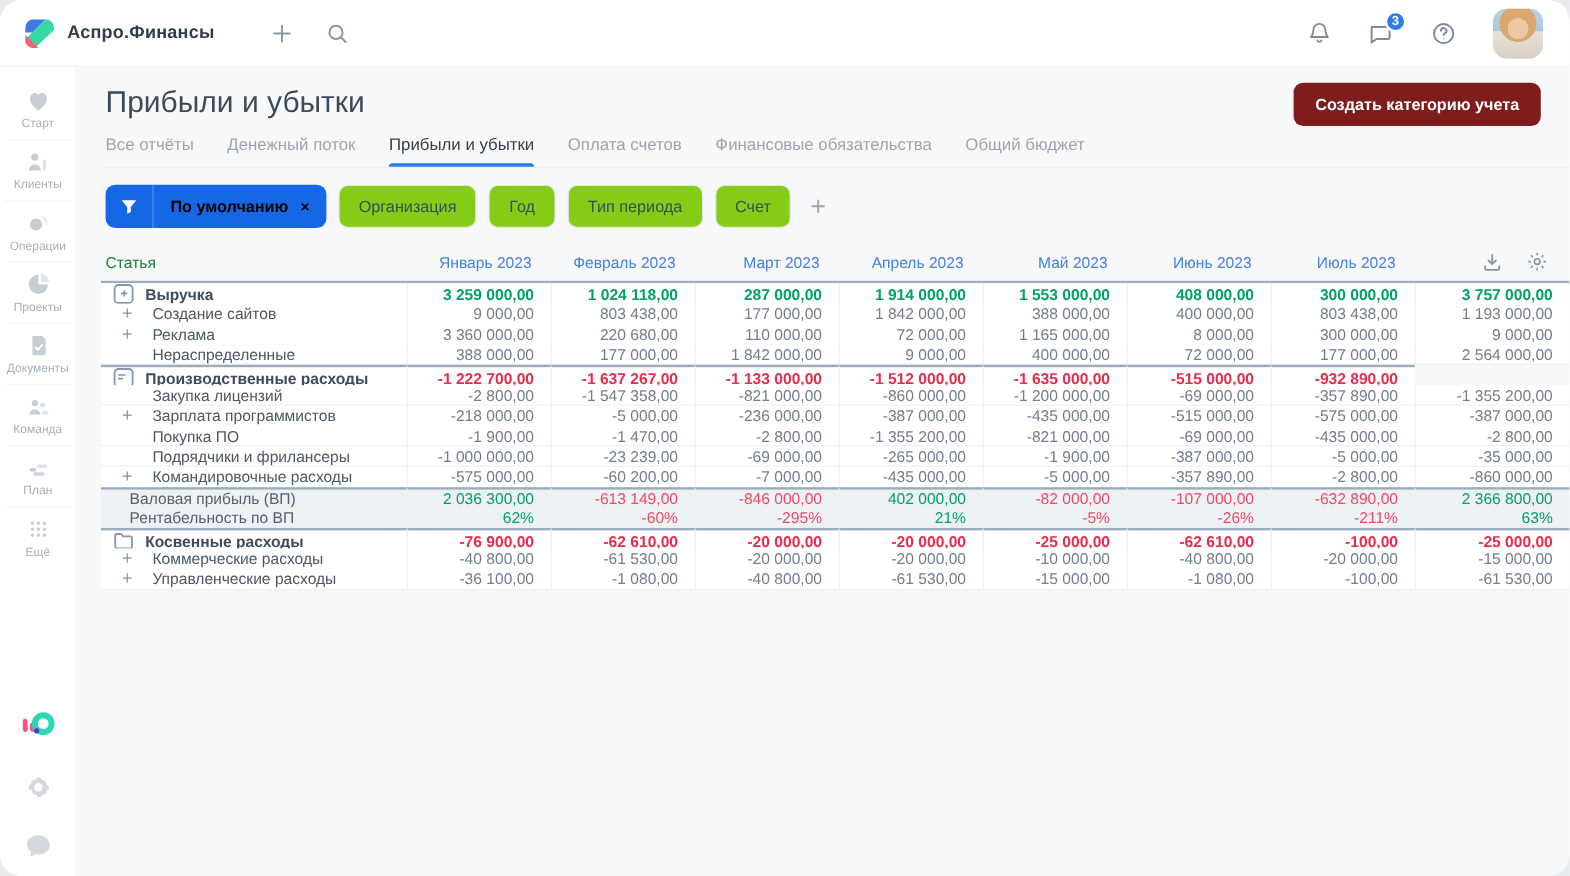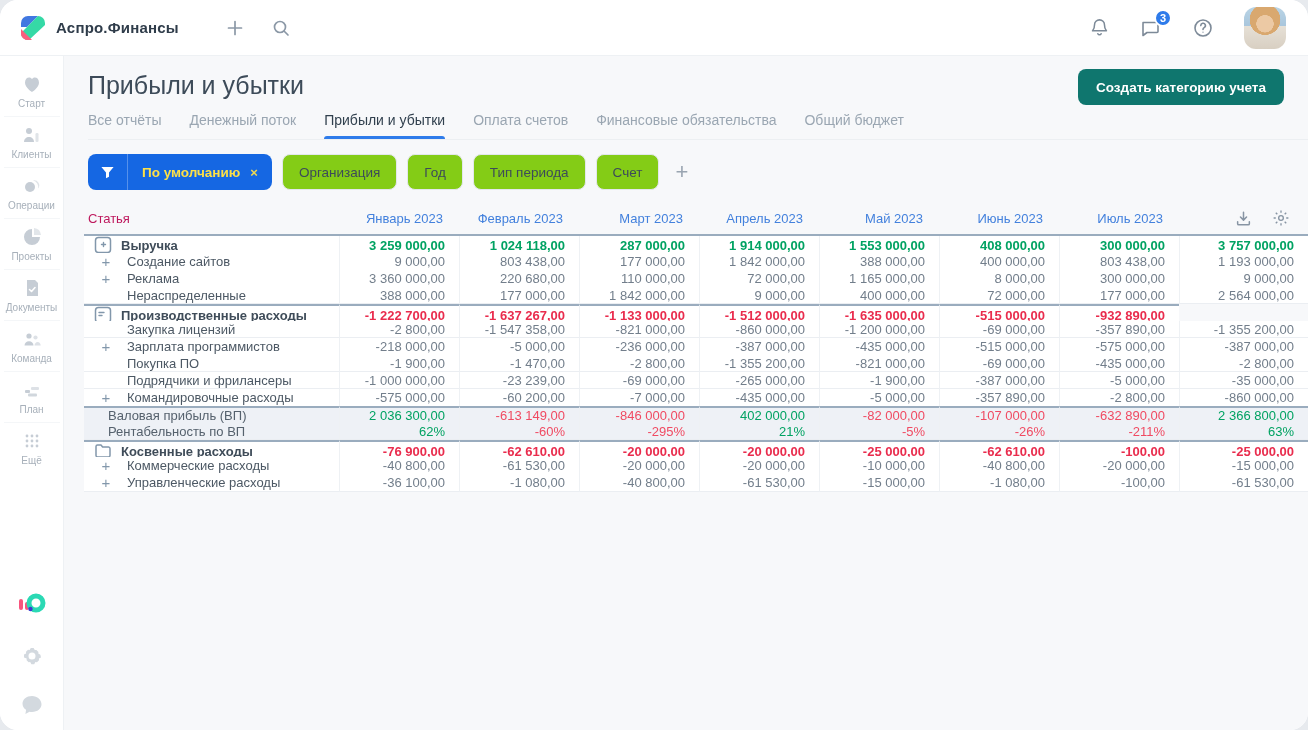--- a/index.html
+++ b/index.html
@@ -51,54 +51,54 @@
   }
   .side-item:last-of-type{border-bottom:none;}
   .side-label{font-size:10px;color:#a7b0ba;}
   .side-bottom{margin-top:auto;display:flex;flex-direction:column;align-items:center;gap:26px;}
   
   .main{flex:1;background:#f7f8fa;min-width:0;display:flex;flex-direction:column;}
   .page-head{padding:13px 24px 0;box-sizing:border-box;}
   .title-row{display:flex;align-items:flex-start;}
   .page-title{font-size:25px;font-weight:500;color:#3d4b59;line-height:32px;}
   .create-btn{
-    margin-left:auto;height:36px;background:#0f766e;color:#fff;border:none;border-radius:8px;
+    margin-left:auto;height:36px;background:#7f1d1d;color:#fff;border:none;border-radius:8px;
     font-size:13.5px;font-weight:600;padding:0 18px;cursor:pointer;
     font-family:inherit;
   }
   .tabs{display:flex;gap:28px;margin-top:7px;}
   .tab{font-size:14px;color:#9aa6b2;padding-bottom:11px;cursor:pointer;position:relative;}
   .tab.active{color:#31404e;font-weight:500;}
   .tab.active::after{
     content:"";position:absolute;left:0;right:0;bottom:0;height:3px;border-radius:3px 3px 0 0;
     background:#2e7bea;
   }
   .head-divider{height:1px;background:#eceff2;margin:0 0 0 24px;}
   
   .filter-row{display:flex;align-items:center;gap:10px;padding:14px 24px 0;}
   .filter-primary{
     display:flex;align-items:center;height:36px;background:#1567e3;border-radius:8px;
-    color:#fde047;font-size:13.5px;font-weight:600;cursor:pointer;overflow:hidden;
+    color:#000000;font-size:13.5px;font-weight:600;cursor:pointer;overflow:hidden;
   }
   .filter-funnel{padding:0 12px;display:flex;align-items:center;}
   .filter-sep{width:1px;align-self:stretch;background:rgba(255,255,255,.28);}
   .filter-label{padding:0 8px 0 14px;}
   .filter-x{padding:0 14px 0 2px;font-size:13px;opacity:.95;}
   .chip{
     height:36px;background:#84cc16;border:1px solid #e3e7ec;border-radius:8px;
     font-size:13.5px;color:#3d4b59;padding:0 16px;display:flex;align-items:center;cursor:pointer;
     box-sizing:border-box;
   }
   .chip-plus{color:#9aa5b1;font-size:22px;font-weight:300;margin-left:6px;cursor:pointer;line-height:1;}
   
   .table-wrap{margin:12px 0 0 20px;flex:1;min-height:0;overflow:hidden;}
   .t-grid{display:grid;grid-template-columns:255px repeat(7,120px) 1fr;}
   .t-head{height:34px;}
   .t-head .cell{display:flex;align-items:center;border-bottom:2px solid #9aacbe;}
-  .h-article{font-size:13px;color:#be185d;padding-left:4px;}
+  .h-article{font-size:13px;color:#15803d;padding-left:4px;}
   .h-month{font-size:13px;color:#4381dd;justify-content:flex-end;padding-right:16px;}
   .h-tools{justify-content:flex-end;gap:20px;padding-right:18px;}
   .t-row{height:17px;}
   .t-row .cell{
     display:flex;align-items:center;background:#fff;
     border-bottom:1px solid #ebeef2;box-sizing:border-box;font-size:13px;
   }
   .t-row .val{justify-content:flex-end;padding-right:14px;border-left:1px solid #eef1f4;color:#727e8b;}
   .t-row.group-start .cell{border-top:2px solid #9aacbe;}
   .t-row.summary .cell{background:#eef1f6;}

